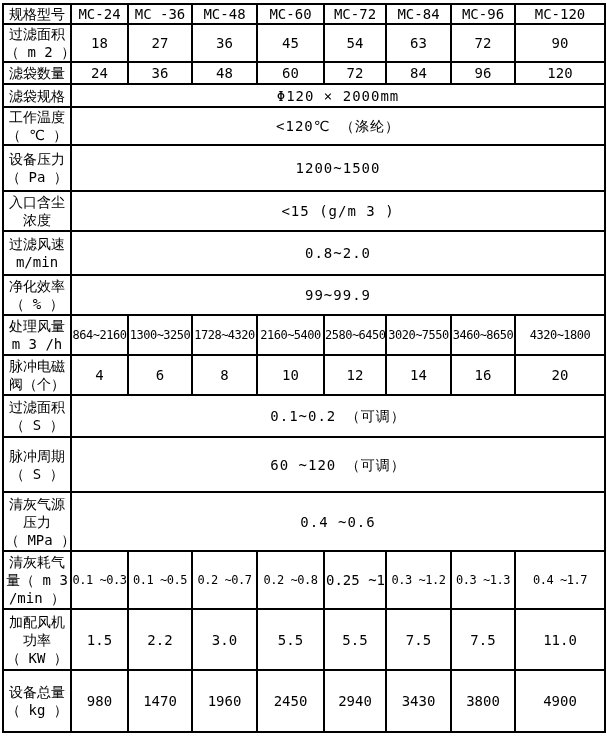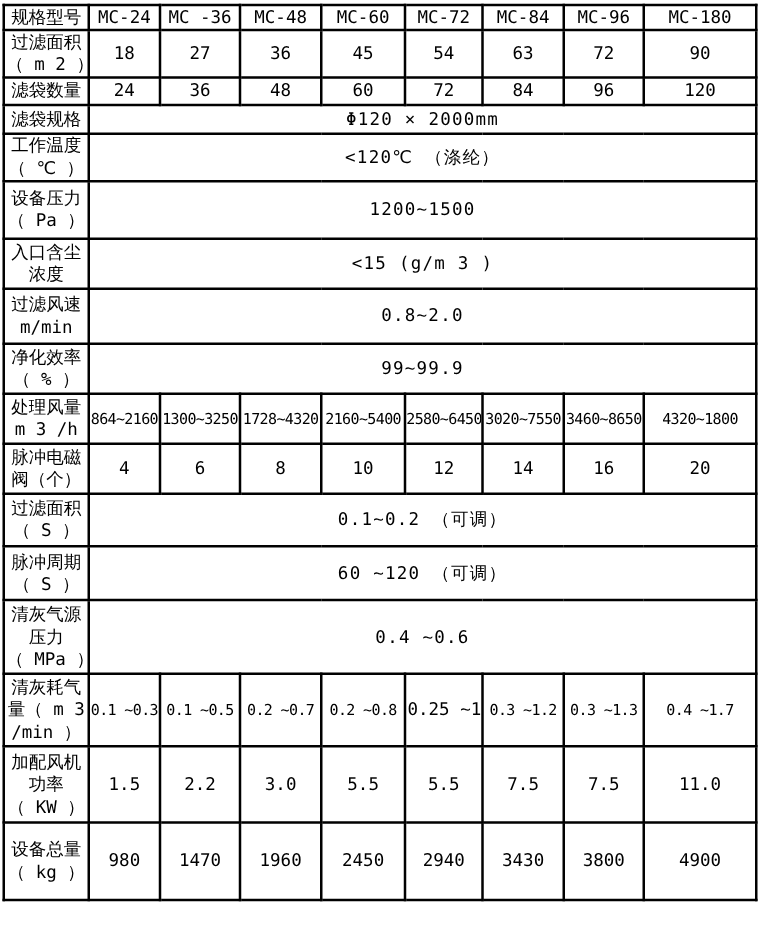--- a/index.html
+++ b/index.html
@@ -67,21 +67,21 @@
     <tbody>
         <tr style="height: 17px;">
           <td class="label-cell header-cell">规格型号</td>
           <td class="header-cell">MC-24</td>
           <td class="header-cell">MC -36</td>
           <td class="header-cell">MC-48</td>
           <td class="header-cell">MC-60</td>
           <td class="header-cell">MC-72</td>
           <td class="header-cell">MC-84</td>
           <td class="header-cell">MC-96</td>
-          <td class="header-cell">MC-180</td>
+          <td class="header-cell">MC-120</td>
         </tr>
         <tr style="height: 38px;">
           <td class="label-cell">
             <span class="lbl-line">过滤面积</span>
             <span class="lbl-line">（ m 2 ）</span>
           </td>
           <td class="value-cell">18</td>
           <td class="value-cell">27</td>
           <td class="value-cell">36</td>
           <td class="value-cell">45</td>
@@ -172,21 +172,21 @@
           <td class="value-cell">16</td>
           <td class="value-cell">20</td>
         </tr>
         <tr style="height: 42px;">
           <td class="label-cell">
             <span class="lbl-line">过滤面积</span>
             <span class="lbl-line">（ S ）</span>
           </td>
           <td class="span-cell" colspan="8">0.1~0.2 （可调）</td>
         </tr>
-        <tr style="height: 43px; margin-left: 15px;">
+        <tr style="height: 55px; margin-left: 15px;">
           <td class="label-cell">
             <span class="lbl-line">脉冲周期</span>
             <span class="lbl-line">（ S ）</span>
           </td>
           <td class="span-cell" colspan="8">60 ~120 （可调）</td>
         </tr>
         <tr style="height: 59px;">
           <td class="label-cell">
             <span class="lbl-line">清灰气源</span>
             <span class="lbl-line">压力</span>

